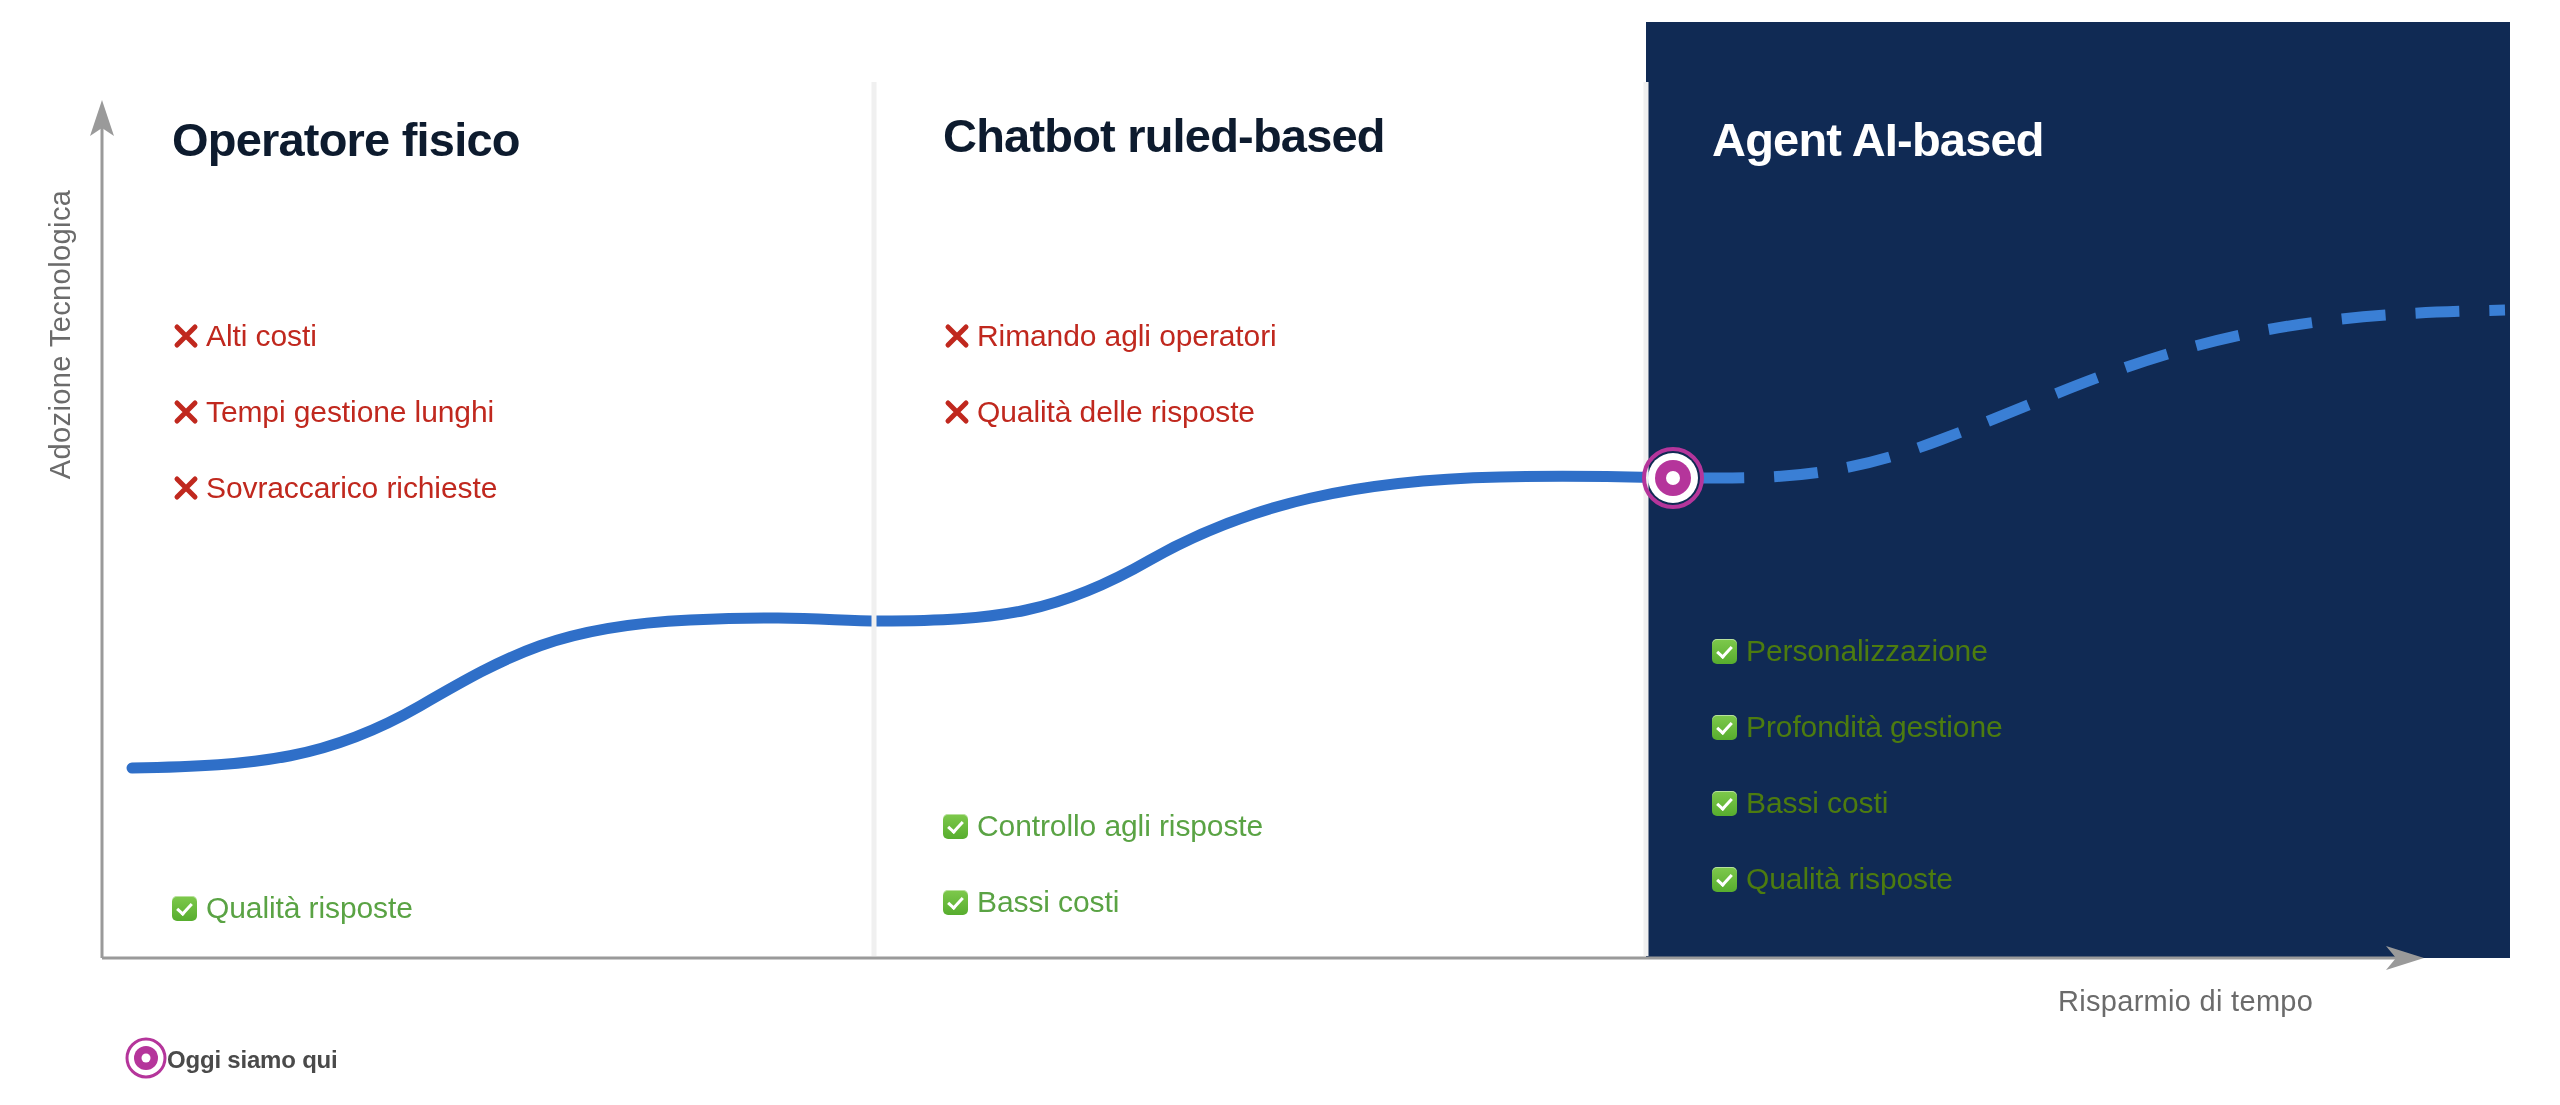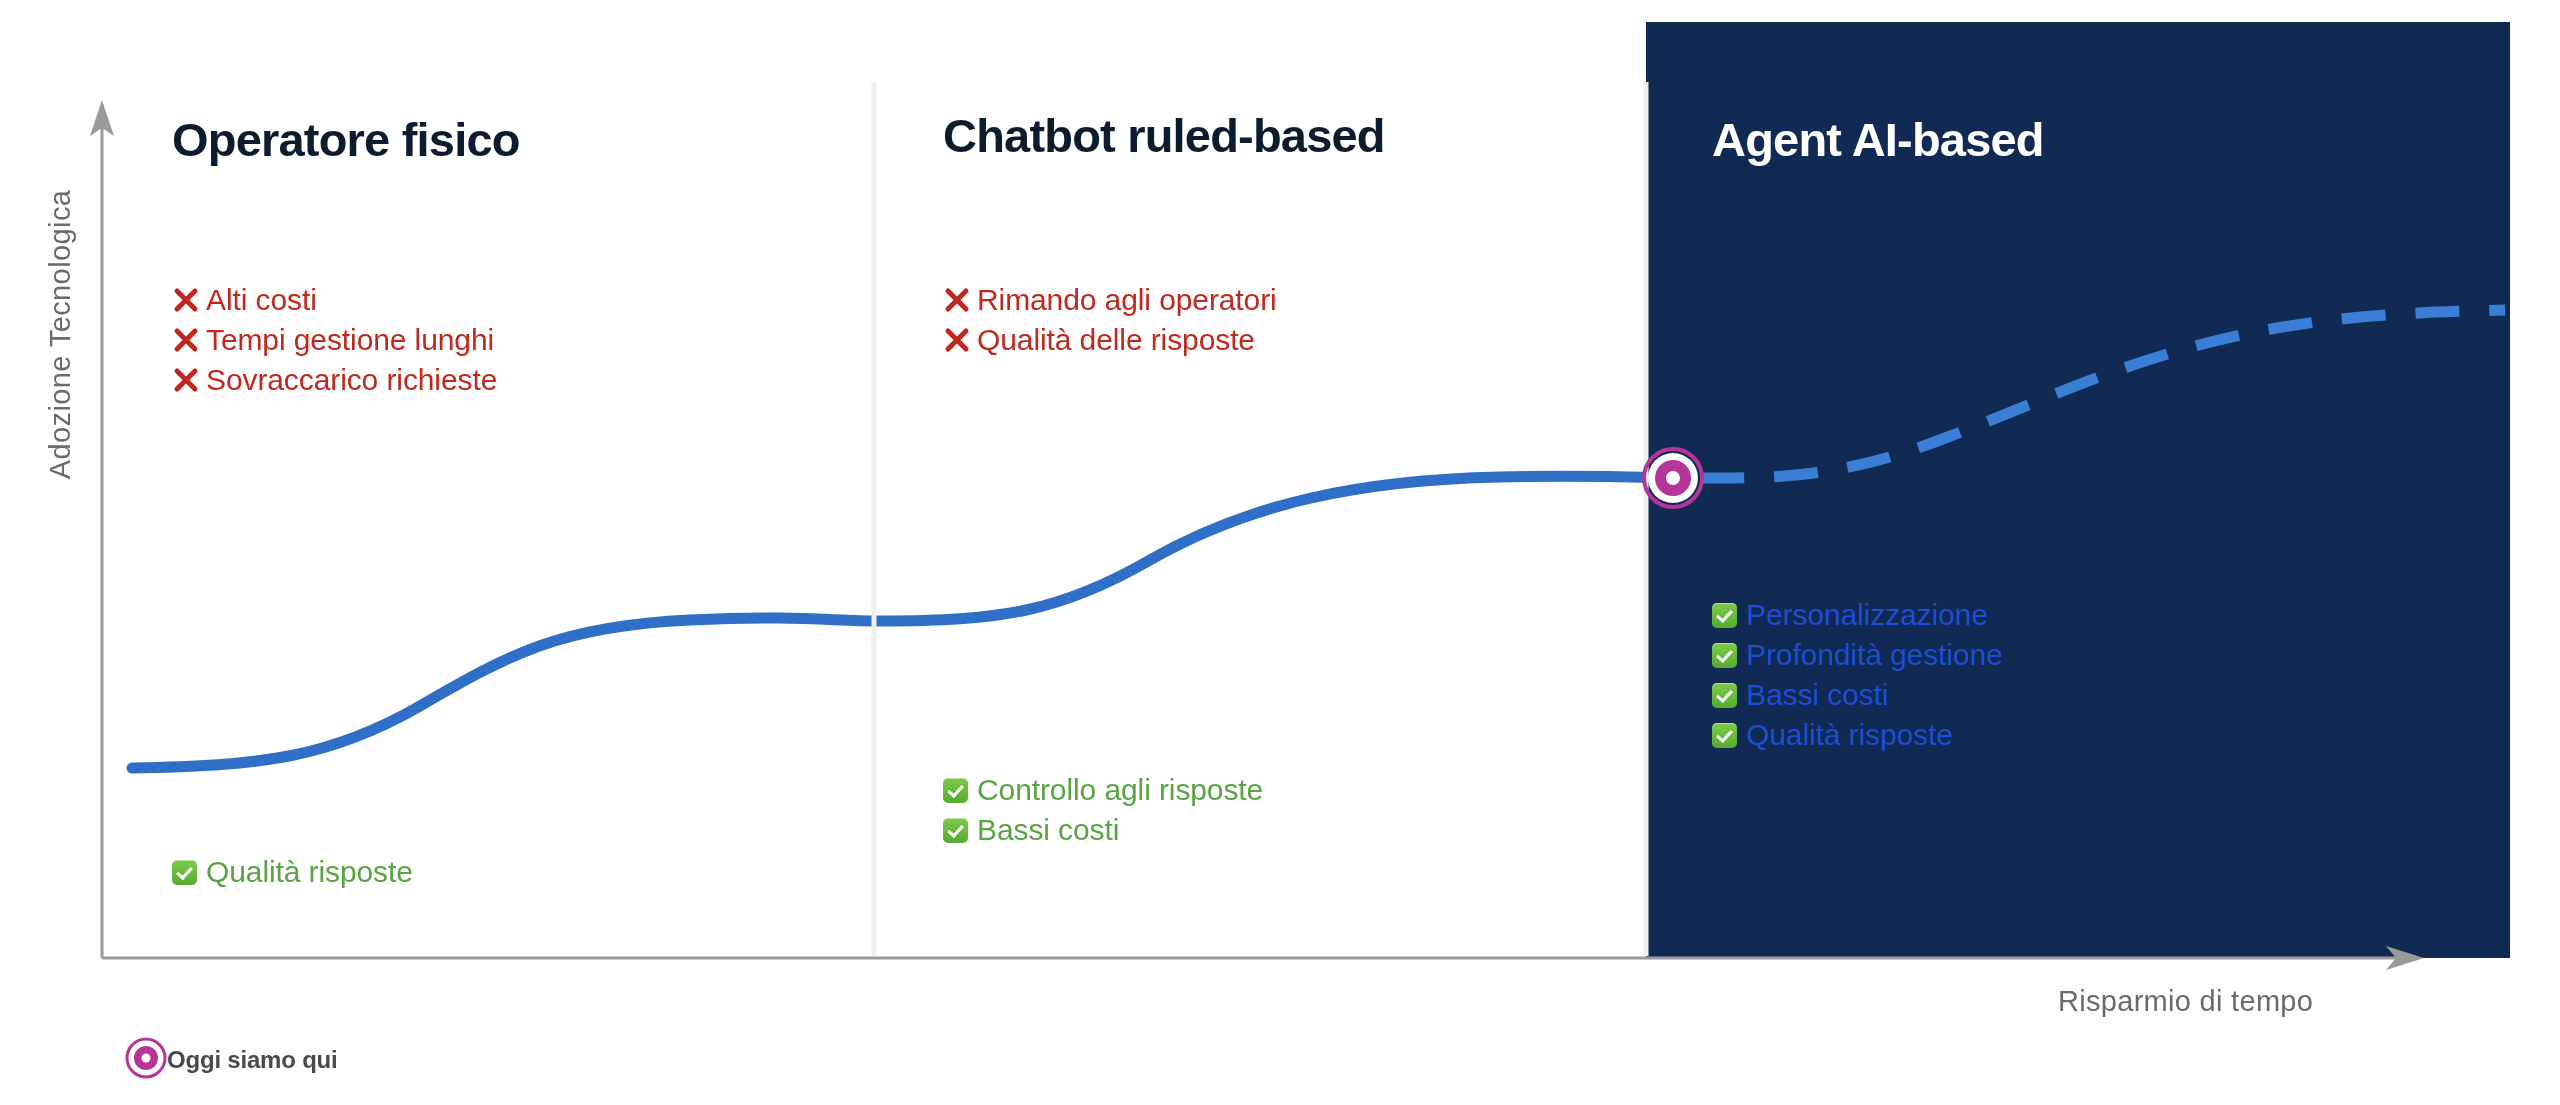--- a/index.html
+++ b/index.html
@@ -92,20 +92,21 @@
     list-style: none;
     margin: 0;
     padding: 0;
     position: absolute;
   }
   .bullet {
     display: flex;
     align-items: center;
     height: 40px;
     white-space: nowrap;
+    margin-top: 36px;
   }
   .bullet + .bullet { }
 
   .b-ico {
     display: inline-block;
     width: 34px;
     min-width: 34px;
     text-align: left;
     line-height: 1;
   }
@@ -135,21 +136,21 @@
     top: 4px;
     width: 6px;
     height: 12px;
     border: solid #ffffff;
     border-width: 0 3px 3px 0;
     transform: rotate(42deg);
   }
 
   .neg .b-txt { color: #c0281e; }
   .pos .b-txt { color: #5aa344; }
-  .pos-light .b-txt { color: #1d4ed8; }
+  .pos-light .b-txt { color: #4d7c0f; }
 
   
   .curve-svg {
     position: absolute;
     left: 0; top: 0;
     width: 2560px;
     height: 1105px;
     z-index: 2;
     pointer-events: none;
   }

